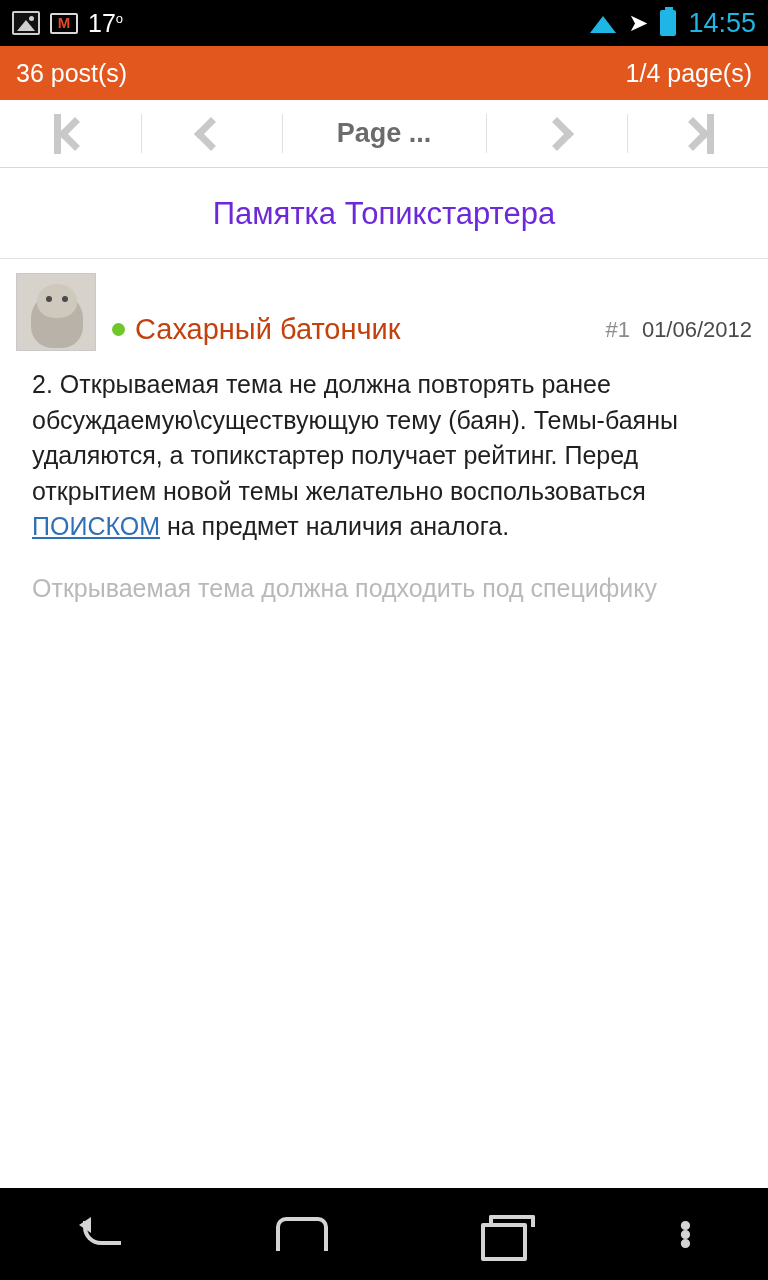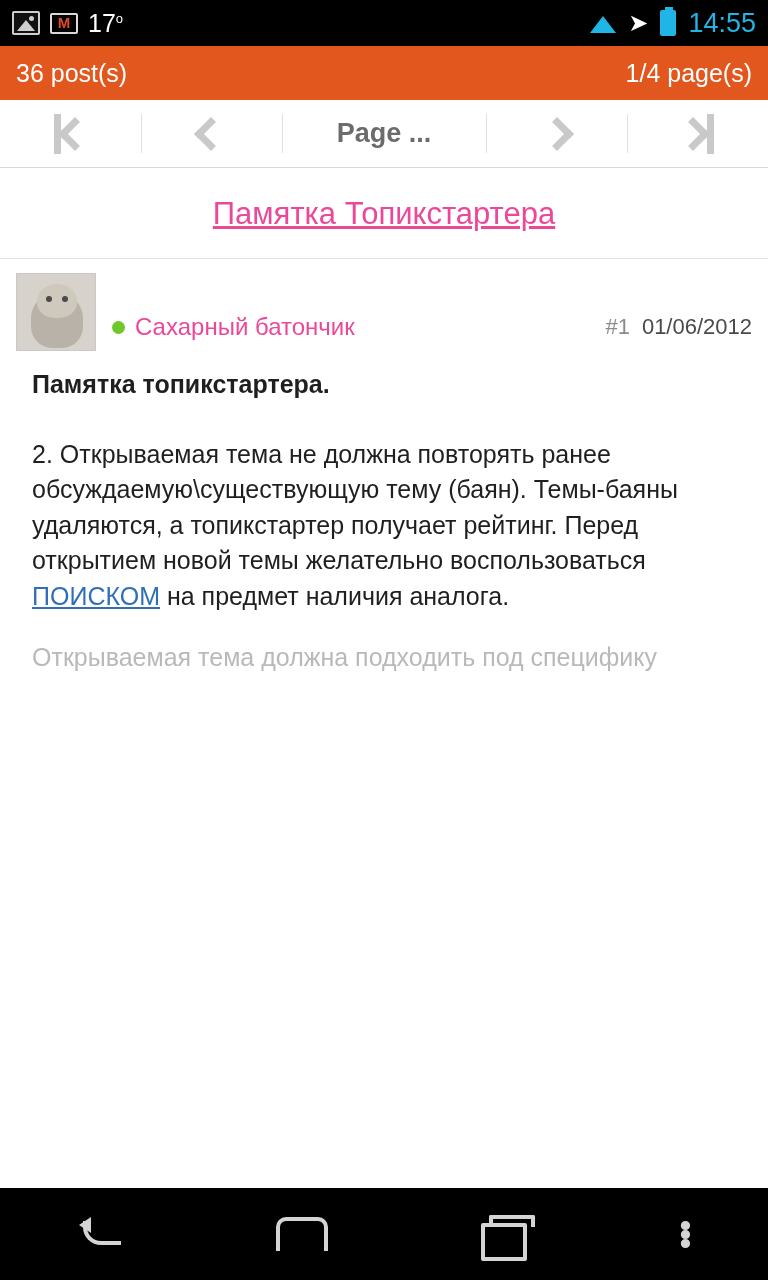--- a/index.html
+++ b/index.html
@@ -88,22 +88,22 @@
   .bar-l{ width:7px; height:40px; background:#c9c9c9; margin-right:2px; }
   .bar-r{ width:7px; height:40px; background:#c9c9c9; margin-left:2px; }
   .chev{
     width:24px; height:24px; border-top:7px solid #c9c9c9; border-right:7px solid #c9c9c9;
   }
   .chev.left{ transform:rotate(-135deg); }
   .chev.right{ transform:rotate(45deg); }
 
   
   .topic-title{
-    text-align:center; font-size:31px; color:#ec4899;
-    padding:28px 20px 26px; border-bottom:1px solid #e0e0e0;text-decoration:underline;
+    text-align:center; font-size:31px; color:#6d28d9;
+    padding:28px 20px 26px; border-bottom:1px solid #e0e0e0;
   }
 
   
   .post{ padding:14px 16px 0; }
   .post-head{ display:flex; align-items:flex-start; }
   .avatar{
     width:80px; height:78px; border:1px solid #c9c9c9; background:#d7d2cb;
     position:relative; overflow:hidden; flex:0 0 auto;
   }
   .avatar .cat-body{
@@ -119,21 +119,21 @@
   }
   .avatar .eye.l{ left:29px; }
   .avatar .eye.r{ left:45px; }
   .meta{
     flex:1; display:flex; align-items:center; padding:40px 0 0 16px;
   }
   .dot-online{
     width:13px; height:13px; border-radius:50%; background:#6ec82a; margin-right:10px;
     flex:0 0 auto;
   }
-  .author{ color:#ec4899; font-size:24px; }
+  .author{ color:#c2410c; font-size:29px; }
   .post-right{ margin-left:auto; display:flex; align-items:baseline; gap:12px; }
   .post-num{ color:#8b8b8b; font-size:22px; }
   .post-date{ color:#4a4a4a; font-size:22px; }
 
   .body{ padding:16px 16px 0; font-size:25px; color:#1f1f1f; line-height:1.42; }
   .body p{ margin:0 0 26px; }
   .body p.lead{ font-weight:bold; margin-bottom:34px; }
   .body a{ color:#2f6fb5; text-decoration:underline; }
   .fade-line{
     color:#b9b9b9;
@@ -246,21 +246,20 @@
         <span class="dot-online"></span>
         <span class="author">Сахарный батончик</span>
         <span class="post-right">
           <span class="post-num">#1</span>
           <span class="post-date">01/06/2012</span>
         </span>
       </div>
     </div>
 
     <div class="body">
-      <p class="lead">Памятка топикстартера.</p>
       <p>
         <span>2. Открываемая тема не должна повторять ранее обсуждаемую\существующую тему (баян). Темы-баяны удаляются, а топикстартер получает рейтинг. Перед открытием новой темы желательно воспользоваться </span><a href="#">ПОИСКОМ</a><span> на предмет наличия аналога.</span>
       </p>
       <p class="fade-line">Открываемая тема должна подходить под специфику</p>
     </div>
   </div>
 
   <div class="fade-mask"></div>
 </div>
 

